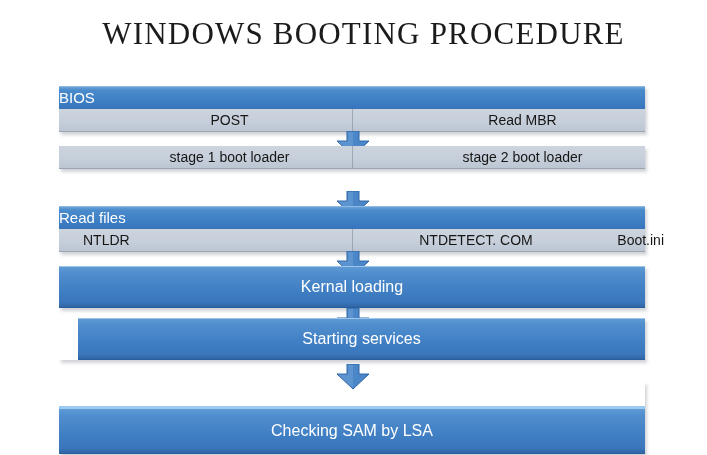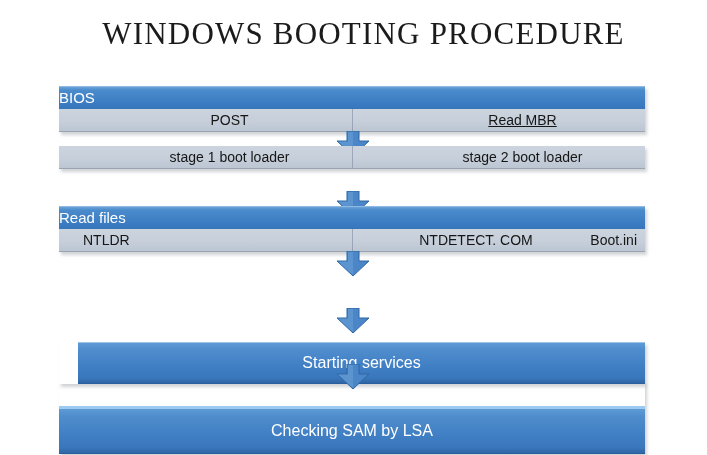--- a/index.html
+++ b/index.html
@@ -120,21 +120,21 @@
 
 <div id="diagram">
 
   <div class="title">WINDOWS BOOTING PROCEDURE</div>
 
   <div class="stage" style="top:86px;">
     <div class="hdr">BIOS</div>
     <div class="sub">
       <div class="divider"></div>
       <div class="cell" style="left:0;width:293px;text-align:center;">POST</div>
-      <div class="cell" style="left:293px;width:293px;text-align:center;text-decoration:underline;">Read MBR</div>
+      <div class="cell" style="left:293px;width:293px;text-align:center;">Read MBR</div>
     </div>
   </div>
 
   <div class="arrow" style="top:131px;">
     <svg width="34" height="26" viewBox="0 0 34 26">
       <polygon points="11,0 23,0 23,10 33,10 17,25 1,10 11,10" fill="#4A86C8" stroke="#2F66A6" stroke-width="1"></polygon>
       <polygon points="12,1 17,1 17,24 17,24 2,10.5 12,10.5" fill="#6BA0D6" opacity="0.55"></polygon>
     </svg>
   </div>
 
@@ -152,40 +152,43 @@
       <polygon points="12,1 17,1 17,24 17,24 2,10.5 12,10.5" fill="#6BA0D6" opacity="0.55"></polygon>
     </svg>
   </div>
 
   <div class="stage" style="top:206px;">
     <div class="hdr">Read files</div>
     <div class="sub">
       <div class="divider"></div>
       <div class="cell" style="left:0;width:293px;">NTLDR</div>
       <div class="cell" style="left:293px;width:200px;text-align:center;">NTDETECT. COM</div>
-      <div class="cell" style="left:466px;width:88px;text-align:right;">Boot.ini</div>
+      <div class="cell" style="left:493px;width:88px;text-align:right;">Boot.ini</div>
     </div>
   </div>
 
   <div class="arrow" style="top:251px;">
     <svg width="34" height="26" viewBox="0 0 34 26">
       <polygon points="11,0 23,0 23,10 33,10 17,25 1,10 11,10" fill="#4A86C8" stroke="#2F66A6" stroke-width="1"></polygon>
       <polygon points="12,1 17,1 17,24 17,24 2,10.5 12,10.5" fill="#6BA0D6" opacity="0.55"></polygon>
     </svg>
   </div>
 
+  <div class="stage" style="top:266px;">
+    <div class="bar">Kernal loading</div>
+  </div>
 
   <div class="arrow" style="top:308px;">
     <svg width="34" height="26" viewBox="0 0 34 26">
       <polygon points="11,0 23,0 23,10 33,10 17,25 1,10 11,10" fill="#4A86C8" stroke="#2F66A6" stroke-width="1"></polygon>
       <polygon points="12,1 17,1 17,24 17,24 2,10.5 12,10.5" fill="#6BA0D6" opacity="0.55"></polygon>
     </svg>
   </div>
 
-  <div class="stage" style="top:342px;padding-left:19px;">
+  <div class="stage" style="top:318px;padding-left:19px;">
     <div class="bar">Starting services</div>
   </div>
 
   <div class="arrow" style="top:364px;">
     <svg width="34" height="26" viewBox="0 0 34 26">
       <polygon points="11,0 23,0 23,10 33,10 17,25 1,10 11,10" fill="#4A86C8" stroke="#2F66A6" stroke-width="1"></polygon>
       <polygon points="12,1 17,1 17,24 17,24 2,10.5 12,10.5" fill="#6BA0D6" opacity="0.55"></polygon>
     </svg>
   </div>
 

